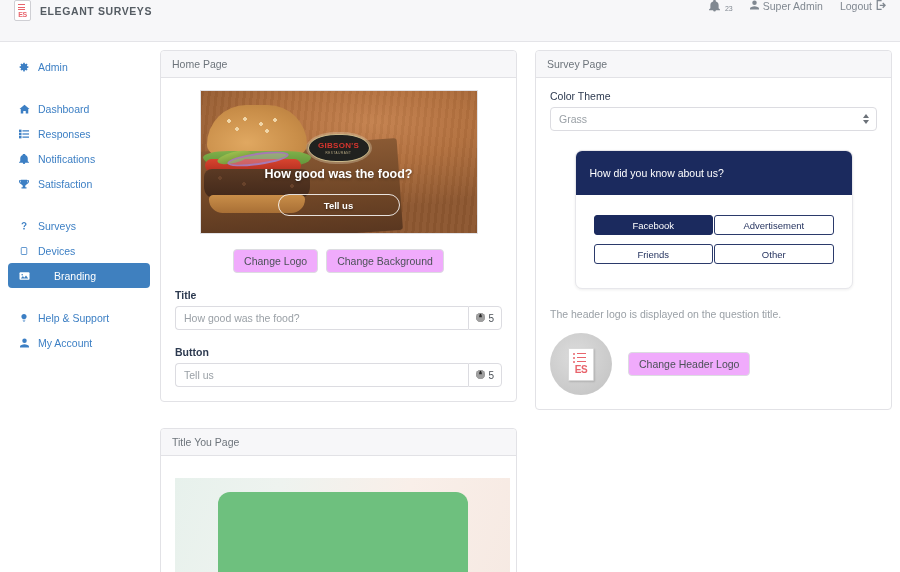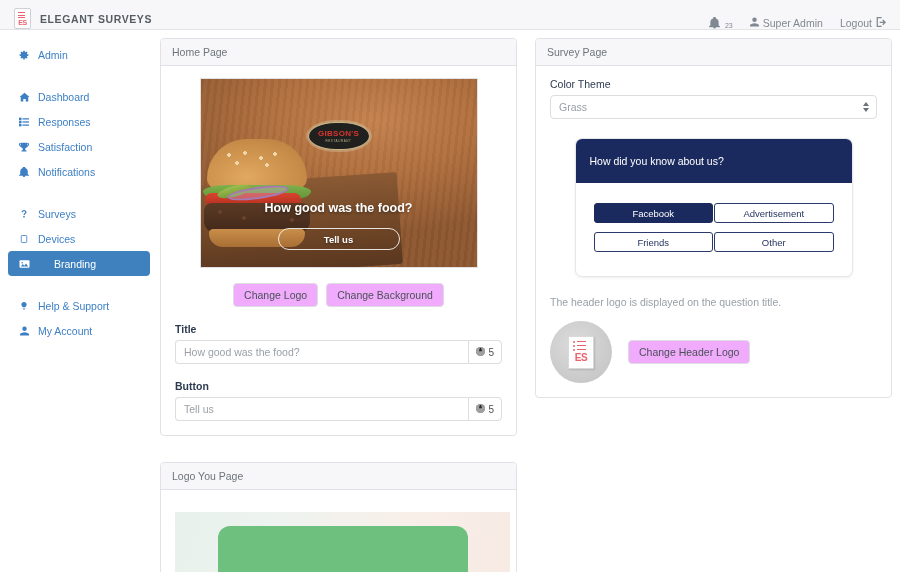--- a/index.html
+++ b/index.html
@@ -6,25 +6,25 @@
   html, body {
     width: 900px; height: 572px;
     font-family: "Liberation Sans", sans-serif;
     background: #ffffff;
     color: #333;
     overflow: hidden;
   }
 
   
   .topbar {
-    height: 30px;
+    height: 42px;
     background: #f7f7f9;
     border-bottom: 1px solid #e4e4e8;
     display: flex;
-    align-items: flex-end;
+    align-items: flex-start;
     padding: 0 14px;
     position: relative;
   }
   .brand { display: flex; align-items: center; gap: 9px; }
   .brand-logo {
     width: 17px; height: 21px;
     background: #ffffff;
     border: 1px solid #cfcfd4;
     border-radius: 2px;
     position: relative;
@@ -94,21 +94,21 @@
     border-bottom: 1px solid #e2e2e6;
     padding: 7px 11px;
     font-size: 10.5px;
     color: #6d747b;
     border-radius: 4px 4px 0 0;
   }
   .card-body { padding: 12px 14px 14px; }
 
   
   .home-preview {
-    width: 278px; height: 190px;
+    width: 278px; height: 144px;
     margin: 0 auto;
     border: 1px solid #e2e2e6;
     position: relative;
     overflow: hidden;
     background:
       radial-gradient(ellipse 80% 60% at 62% 22%, #c4814e 0%, #b2703e 45%, #8d5730 100%);
   }
   .wood-grain {
     position: absolute; inset: 0;
     background:
@@ -410,32 +410,32 @@
             <rect x="5.5" y="2" width="10.5" height="2"></rect>
             <rect x="5.5" y="7" width="10.5" height="2"></rect>
             <rect x="5.5" y="12" width="10.5" height="2"></rect>
           </svg>
       </span>
       <span>Responses</span>
     </div>
     <div class="nav-item">
       <span class="ico">
         <svg width="10" height="10" viewBox="0 0 16 16" fill="currentColor">
+            <path d="M8 16a2 2 0 0 0 2-2H6a2 2 0 0 0 2 2zm6-4.6V7c0-2.8-1.6-4.9-4-5.4V1a2 2 0 0 0-4 0v.6C3.6 2.1 2 4.2 2 7v4.4L0 13v1h16v-1l-2-1.6z"></path>
+          </svg>
+      </span>
+      <span>Notifications</span>
+    </div>
+    <div class="nav-item">
+      <span class="ico">
+        <svg width="10" height="10" viewBox="0 0 16 16" fill="currentColor">
             <path d="M13 1H3v1H0v2c0 2 1.5 3.5 3.4 3.9C4.1 9.1 5 9.9 6 10.3V13H4v2h8v-2h-2v-2.7c1-.4 1.9-1.2 2.6-2.4C14.5 7.5 16 6 16 4V2h-3V1zM2 4V3h1v3c-.6-.4-1-1.2-1-2zm12 0c0 .8-.4 1.6-1 2V3h1v1z"></path>
           </svg>
       </span>
       <span>Satisfaction</span>
-    </div>
-    <div class="nav-item">
-      <span class="ico">
-        <svg width="10" height="10" viewBox="0 0 16 16" fill="currentColor">
-            <path d="M8 16a2 2 0 0 0 2-2H6a2 2 0 0 0 2 2zm6-4.6V7c0-2.8-1.6-4.9-4-5.4V1a2 2 0 0 0-4 0v.6C3.6 2.1 2 4.2 2 7v4.4L0 13v1h16v-1l-2-1.6z"></path>
-          </svg>
-      </span>
-      <span>Notifications</span>
     </div>
     <div class="nav-gap"></div>
     <div class="nav-item">
       <span class="ico">
         <svg width="8" height="10" viewBox="0 0 16 16" fill="currentColor">
             <path d="M8 0C5.2 0 3 2 3 4.6h2.6C5.6 3.3 6.6 2.4 8 2.4s2.4.9 2.4 2c0 .9-.5 1.4-1.5 2.1-1.2.9-1.8 1.7-1.7 3.3h2.5c0-.9.3-1.3 1.3-2.1C12.3 6.7 13 5.8 13 4.4 13 1.9 10.8 0 8 0zM8 11.6a1.7 1.7 0 1 0 0 3.4 1.7 1.7 0 0 0 0-3.4z"></path>
           </svg>
       </span>
       <span>Surveys</span>
     </div>
@@ -532,21 +532,21 @@
                     <path d="M8 0a8 8 0 0 1 0 16A8 8 0 0 1 8 0zm0 1.2c-1 0-2.3 2.5-2.5 6.2h5C10.3 3.7 9 1.2 8 1.2z" fill="#fff" opacity=".55"></path>
                   </svg>
               </span>
               <span>5</span>
             </div>
           </div>
         </div>
       </div>
 
       <div class="card">
-        <div class="card-head">Logo You Page</div>
+        <div class="card-head">Title You Page</div>
         <div class="card-body" style="padding-bottom:0;">
           <div class="ty-preview">
             <div class="ty-card"></div>
 
           </div>
         </div>
       </div>
     </div>
 
     <div class="col col-right">

